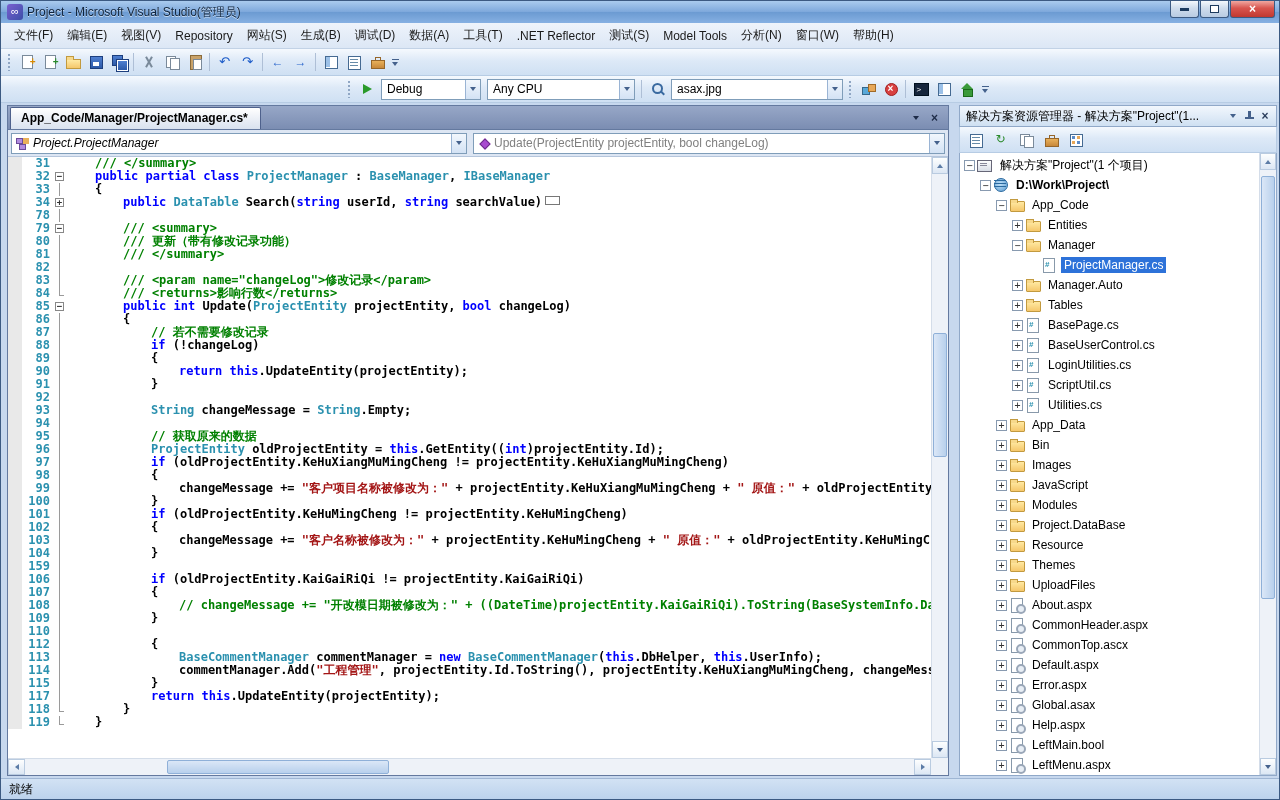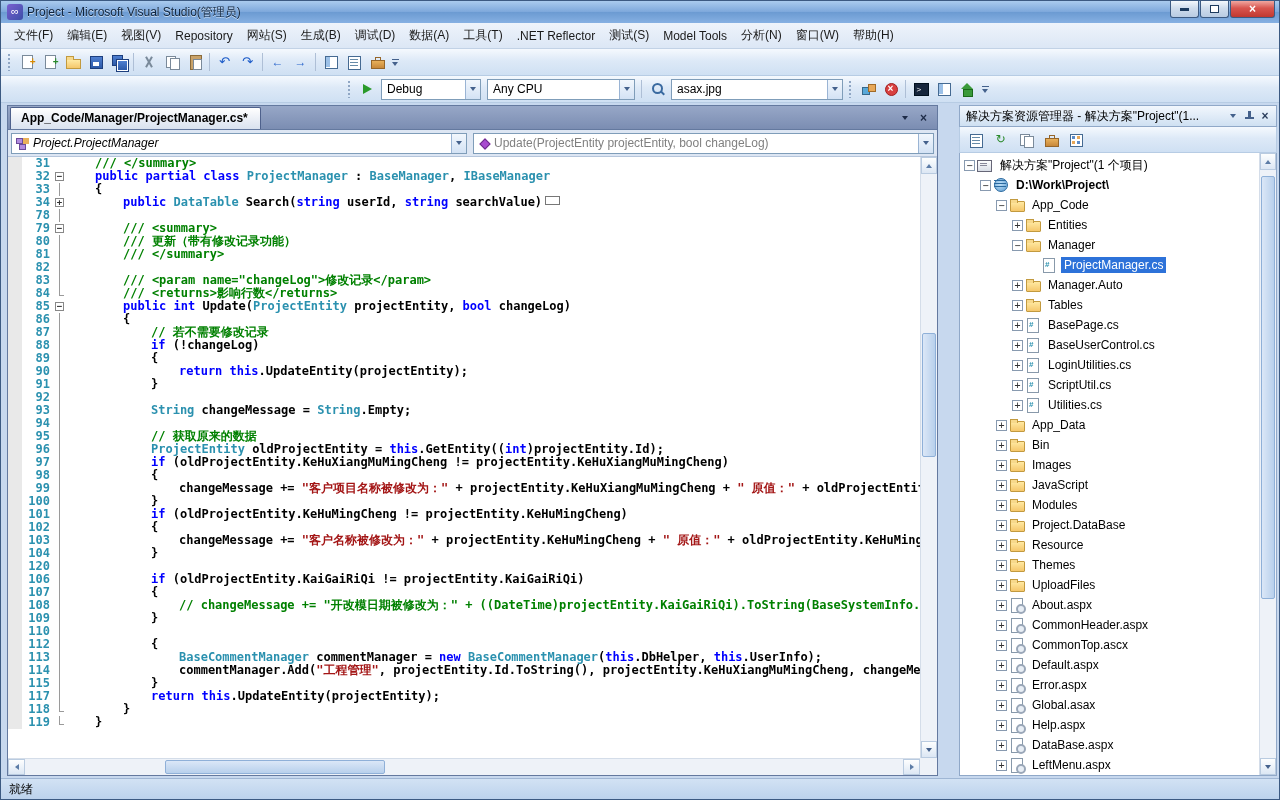--- a/index.html
+++ b/index.html
@@ -91,21 +91,21 @@
   .g-search::after{left:11px;top:11px;width:5px;height:2px;background:#3a6aa0;transform:rotate(45deg);}
   .g-play::before{left:4px;top:3px;width:0;height:0;border-left:9px solid #2a9a2a;border-top:5px solid transparent;border-bottom:5px solid transparent;}
   .g-refresh::before{content:"↻";color:#2a8a2a;font-size:12px;left:0;right:0;top:0;text-align:center;}
   .g-designer::before{left:2px;top:2px;width:11px;height:11px;background:#fff;border:1px solid #456a92;}
   .g-designer::after{left:4px;top:4px;width:3px;height:3px;background:#5a8ac8;box-shadow:5px 0 0 #e8a858,0 5px 0 #e8a858,5px 5px 0 #5a8ac8;}
   .g-pin{display:inline-block;width:11px;height:11px;position:relative;}
   .g-pin::before{content:"";position:absolute;left:4px;top:0;width:3px;height:6px;background:#44618c;}
   .g-pin::after{content:"";position:absolute;left:1px;top:6px;width:9px;height:2px;background:#44618c;}
 
   
-  .main{flex:1;display:flex;background:#c7d8ee;padding:2px 2px 2px 6px;gap:21px;min-height:0;}
+  .main{flex:1;display:flex;background:#c7d8ee;padding:2px 2px 2px 6px;gap:10px;min-height:0;}
   .egroup{flex:1;display:flex;flex-direction:column;min-width:0;}
 
   .tabstrip{height:24px;flex:0 0 24px;display:flex;align-items:flex-end;
     background:linear-gradient(#97a7c7,#7b8db2);border:1px solid #64799f;border-bottom:none;}
   .tab{margin:2px 0 0 2px;padding:3px 12px 4px 10px;font-weight:bold;white-space:nowrap;
     background:linear-gradient(#ffffff,#e8edf5 60%,#d9e2ef);border:1px solid #4e618c;border-bottom:none;
     border-radius:2px 2px 0 0;}
   .tsbtns{margin-left:auto;display:flex;align-items:center;gap:4px;padding:0 6px 4px 0;}
   .tsbtn{width:15px;height:15px;display:flex;align-items:center;justify-content:center;color:#1e2c48;font-weight:bold;font-size:12px;}
   .tsbtn .tri-down{border-top-color:#1e2c48;}
@@ -396,21 +396,21 @@
               <div class="crow"><span class="cind"></span><span class="cln">95</span><span class="cfold f-line"></span><span class="ctext" style="padding-left: 84px;"><span class="tk-c">// 获取原来的数据</span></span></div>
               <div class="crow"><span class="cind"></span><span class="cln">96</span><span class="cfold f-line"></span><span class="ctext" style="padding-left: 84px;"><span class="tk-t">ProjectEntity</span><span class="tk-p"> oldProjectEntity = </span><span class="tk-k">this</span><span class="tk-p">.GetEntity((</span><span class="tk-k">int</span><span class="tk-p">)projectEntity.Id);</span></span></div>
               <div class="crow"><span class="cind"></span><span class="cln">97</span><span class="cfold f-line"></span><span class="ctext" style="padding-left: 84px;"><span class="tk-k">if</span><span class="tk-p"> (oldProjectEntity.KeHuXiangMuMingCheng != projectEntity.KeHuXiangMuMingCheng)</span></span></div>
               <div class="crow"><span class="cind"></span><span class="cln">98</span><span class="cfold f-line"></span><span class="ctext" style="padding-left: 84px;"><span class="tk-p">{</span></span></div>
               <div class="crow"><span class="cind"></span><span class="cln">99</span><span class="cfold f-line"></span><span class="ctext" style="padding-left: 112px;"><span class="tk-p">changeMessage += </span><span class="tk-s">"客户项目名称被修改为："</span><span class="tk-p"> + projectEntity.KeHuXiangMuMingCheng + </span><span class="tk-s">" 原值："</span><span class="tk-p"> + oldProjectEntity.KeHuXiangMuMingChen</span></span></div>
               <div class="crow"><span class="cind"></span><span class="cln">100</span><span class="cfold f-line"></span><span class="ctext" style="padding-left: 84px;"><span class="tk-p">}</span></span></div>
               <div class="crow"><span class="cind"></span><span class="cln">101</span><span class="cfold f-line"></span><span class="ctext" style="padding-left: 84px;"><span class="tk-k">if</span><span class="tk-p"> (oldProjectEntity.KeHuMingCheng != projectEntity.KeHuMingCheng)</span></span></div>
               <div class="crow"><span class="cind"></span><span class="cln">102</span><span class="cfold f-line"></span><span class="ctext" style="padding-left: 84px;"><span class="tk-p">{</span></span></div>
               <div class="crow"><span class="cind"></span><span class="cln">103</span><span class="cfold f-line"></span><span class="ctext" style="padding-left: 112px;"><span class="tk-p">changeMessage += </span><span class="tk-s">"客户名称被修改为："</span><span class="tk-p"> + projectEntity.KeHuMingCheng + </span><span class="tk-s">" 原值："</span><span class="tk-p"> + oldProjectEntity.KeHuMingCheng + </span></span></div>
               <div class="crow"><span class="cind"></span><span class="cln">104</span><span class="cfold f-line"></span><span class="ctext" style="padding-left: 84px;"><span class="tk-p">}</span></span></div>
-              <div class="crow"><span class="cind"></span><span class="cln">120</span><span class="cfold f-line"></span><span class="ctext" style="padding-left: 0px;"></span></div>
+              <div class="crow"><span class="cind"></span><span class="cln">159</span><span class="cfold f-line"></span><span class="ctext" style="padding-left: 0px;"></span></div>
               <div class="crow"><span class="cind"></span><span class="cln">106</span><span class="cfold f-line"></span><span class="ctext" style="padding-left: 84px;"><span class="tk-k">if</span><span class="tk-p"> (oldProjectEntity.KaiGaiRiQi != projectEntity.KaiGaiRiQi)</span></span></div>
               <div class="crow"><span class="cind"></span><span class="cln">107</span><span class="cfold f-line"></span><span class="ctext" style="padding-left: 84px;"><span class="tk-p">{</span></span></div>
               <div class="crow"><span class="cind"></span><span class="cln">108</span><span class="cfold f-line"></span><span class="ctext" style="padding-left: 112px;"><span class="tk-c">// changeMessage += "开改模日期被修改为：" + ((DateTime)projectEntity.KaiGaiRiQi).ToString(BaseSystemInfo.DateFormat) + " 原值："</span></span></div>
               <div class="crow"><span class="cind"></span><span class="cln">109</span><span class="cfold f-line"></span><span class="ctext" style="padding-left: 84px;"><span class="tk-p">}</span></span></div>
               <div class="crow"><span class="cind"></span><span class="cln">110</span><span class="cfold f-line"></span><span class="ctext" style="padding-left: 0px;"></span></div>
               <div class="crow"><span class="cind"></span><span class="cln">112</span><span class="cfold f-line"></span><span class="ctext" style="padding-left: 84px;"><span class="tk-p">{</span></span></div>
               <div class="crow"><span class="cind"></span><span class="cln">113</span><span class="cfold f-line"></span><span class="ctext" style="padding-left: 112px;"><span class="tk-t">BaseCommentManager</span><span class="tk-p"> commentManager = </span><span class="tk-k">new</span><span class="tk-p"> </span><span class="tk-t">BaseCommentManager</span><span class="tk-p">(</span><span class="tk-k">this</span><span class="tk-p">.DbHelper, </span><span class="tk-k">this</span><span class="tk-p">.UserInfo);</span></span></div>
               <div class="crow"><span class="cind"></span><span class="cln">114</span><span class="cfold f-line"></span><span class="ctext" style="padding-left: 112px;"><span class="tk-p">commentManager.Add(</span><span class="tk-s">"工程管理"</span><span class="tk-p">, projectEntity.Id.ToString(), projectEntity.KeHuXiangMuMingCheng, changeMessage, </span></span></div>
               <div class="crow"><span class="cind"></span><span class="cln">115</span><span class="cfold f-line"></span><span class="ctext" style="padding-left: 84px;"><span class="tk-p">}</span></span></div>
               <div class="crow"><span class="cind"></span><span class="cln">117</span><span class="cfold f-line"></span><span class="ctext" style="padding-left: 84px;"><span class="tk-k">return</span><span class="tk-p"> </span><span class="tk-k">this</span><span class="tk-p">.UpdateEntity(projectEntity);</span></span></div>
@@ -618,21 +618,21 @@
               <span class="tlabel">Global.asax</span>
             </div>
             <div class="trow" style="padding-left: 36px;">
               <span class="texp">+</span>
               <span class="tico ti-aspx"></span>
               <span class="tlabel">Help.aspx</span>
             </div>
             <div class="trow" style="padding-left: 36px;">
               <span class="texp">+</span>
               <span class="tico ti-aspx"></span>
-              <span class="tlabel">DataBase.aspx</span>
+              <span class="tlabel">LeftMain.bool</span>
             </div>
             <div class="trow" style="padding-left: 36px;">
               <span class="texp">+</span>
               <span class="tico ti-aspx"></span>
               <span class="tlabel">LeftMenu.aspx</span>
             </div>
           </div>
         <div class="vscroll sp">
           <div class="sarr">
               <span class="tri-up"></span>

